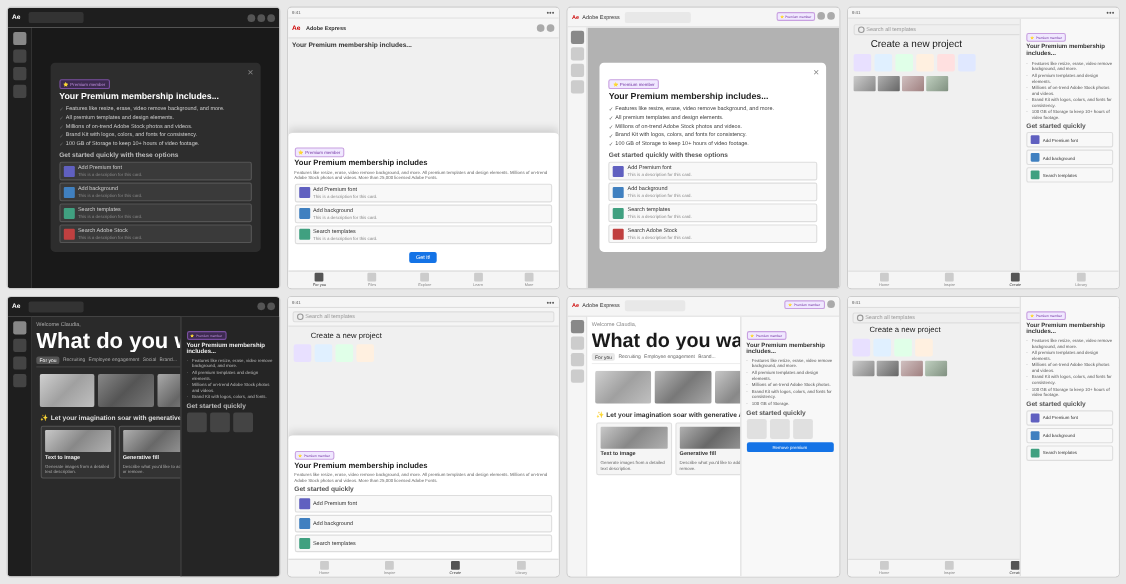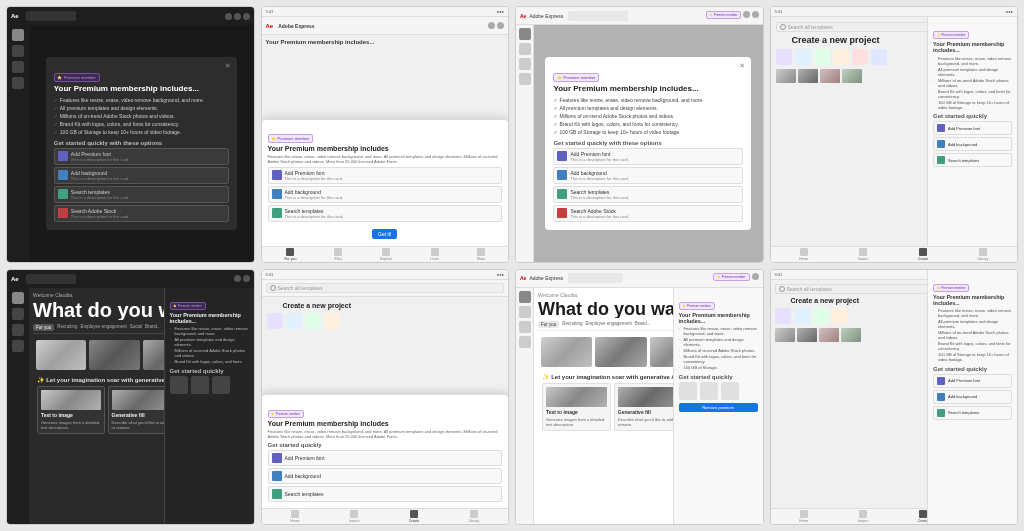--- a/index.html
+++ b/index.html
@@ -281,21 +281,21 @@
       overflow: hidden;
     }
     .right-panel-dark { background: #252525; border-left-color: #444; }
     .rp-title { font-size: 5.5px; font-weight: bold; color: #333; margin-bottom: 2px; }
     .rp-title-dark { color: #eee; }
     .rp-bullets { list-style: none; margin-bottom: 3px; }
     .rp-bullets li { font-size: 4px; color: #555; padding: 0.5px 0; padding-left: 5px; position: relative; }
     .rp-bullets li::before { content: '·'; position: absolute; left: 0; }
     .rp-bullets-dark li { color: #bbb; }
 
-    .create-project-title { font-size: 9px; font-weight: bold; color: #1a1a1a; margin-bottom: 4px; padding-left: 16px; }
+    .create-project-title { font-size: 9px; font-weight: normal; color: #1a1a1a; margin-bottom: 4px; padding-left: 16px; }
     .icon-row {
       display: flex;
       gap: 3px;
       margin-bottom: 4px;
       flex-wrap: wrap;
     }
     .icon-btn {
       width: 16px; height: 16px;
       background: #e0e0e0;
       border-radius: 2px;

